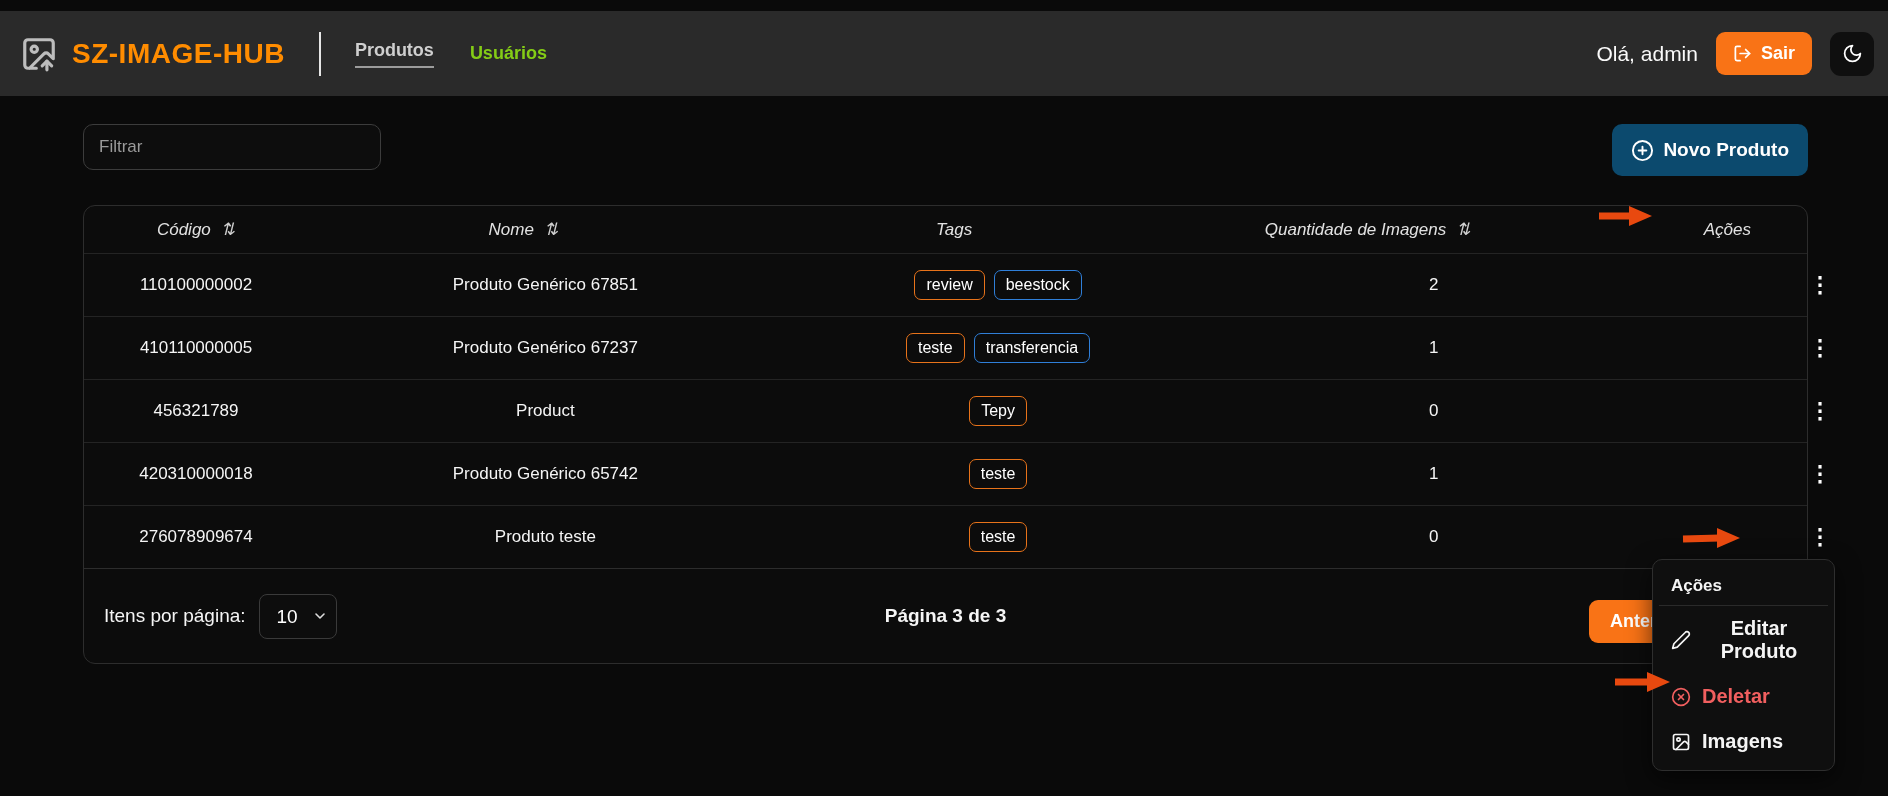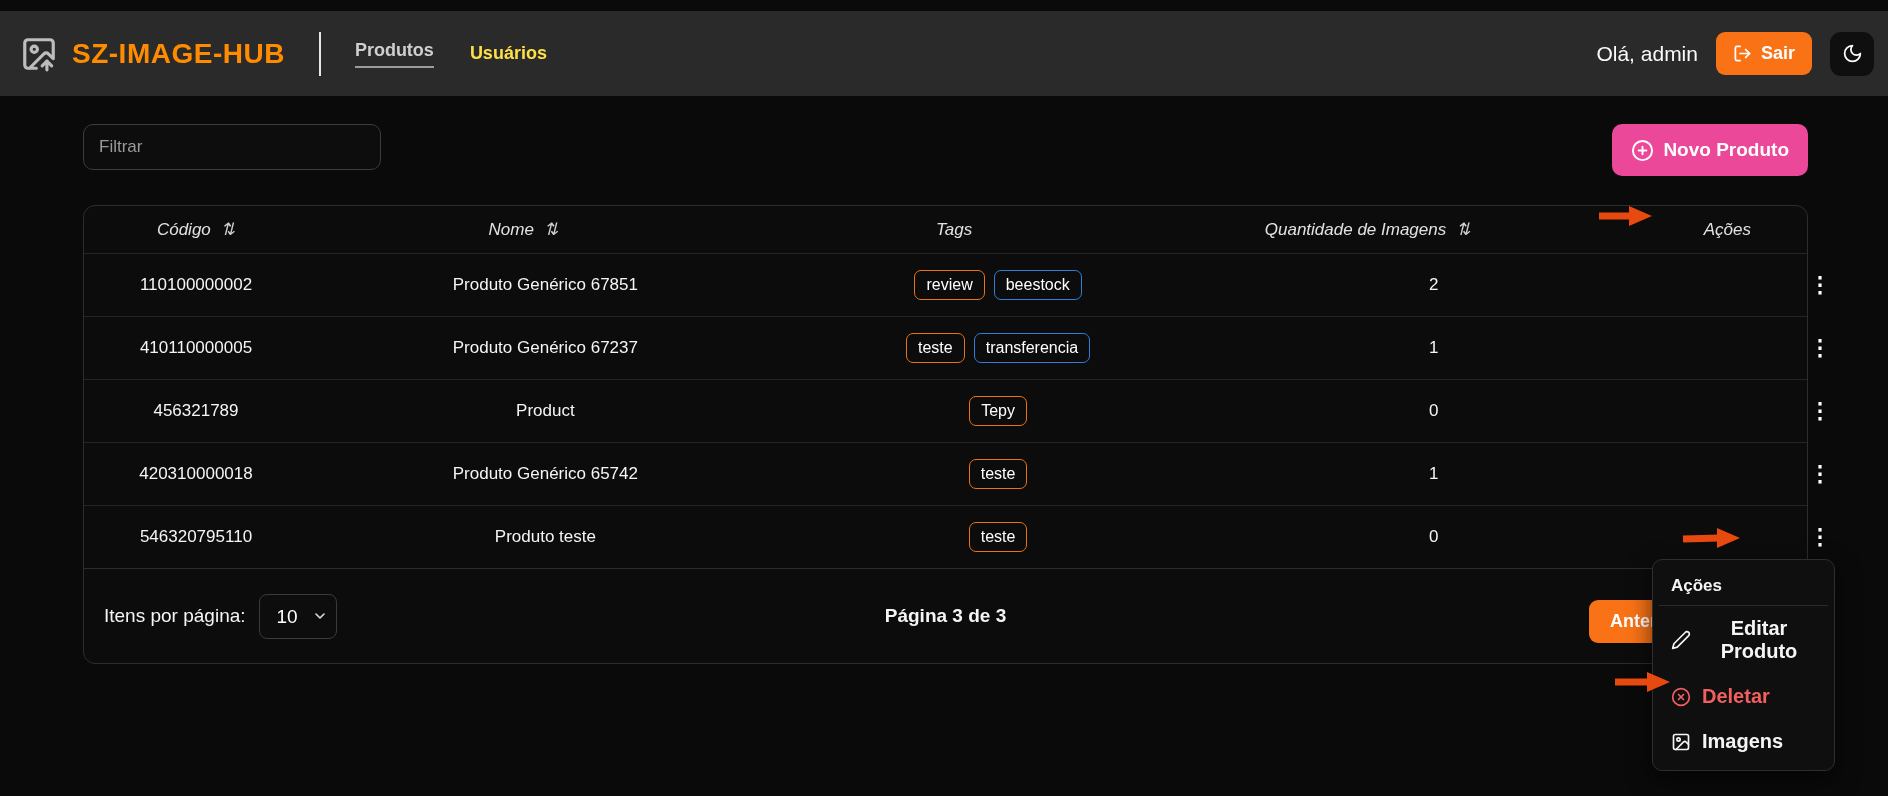--- a/index.html
+++ b/index.html
@@ -6,36 +6,36 @@
   html,body { background:#0a0a0a; }
   body { font-family:"Liberation Sans", sans-serif; color:#f5f5f5; }
   .app { position:relative; width:1888px; height:796px; overflow:hidden; background:#0a0a0a; }
 
   
   .navbar { height:85px; background:#2a2a2a; display:flex; align-items:center; padding:0 14px 0 20px;margin-top:11px; }
   .logo-icon { width:38px; height:38px; color:#bdbdbd; }
   .brand { color:#ff8c00; font-size:28px; font-weight:bold; margin-left:14px; letter-spacing:.5px; }
   .nav-divider { width:2px; height:44px; background:#e6e6e6; margin:0 34px; }
   .nav-links { display:flex; gap:36px; align-items:center; }
-  .nav-link { font-size:18px; font-weight:bold; color:#fde047; text-decoration:none; cursor:pointer; }
+  .nav-link { font-size:18px; font-weight:bold; color:#84cc16; text-decoration:none; cursor:pointer; }
   .nav-link.active { color:#cfcfcf; border-bottom:2px solid #9c9c9c; padding-bottom:5px; }
   .nav-right { margin-left:auto; display:flex; align-items:center; gap:18px; }
   .greeting { font-size:21px; color:#fafafa; }
   .btn-logout { display:flex; align-items:center; gap:9px; background:#f97316; color:#fff; border:none;
                 border-radius:9px; padding:11px 17px; font-size:18px; font-weight:bold; cursor:pointer;
                 font-family:inherit; }
   .btn-theme { width:44px; height:44px; background:#0f0f0f; border:none; border-radius:11px; cursor:pointer;
                display:flex; align-items:center; justify-content:center; color:#fff; }
 
   
   .toolbar { display:flex; justify-content:space-between; align-items:flex-start; margin:28px 80px 0 83px; }
   .filter-input { width:298px; height:46px; background:#0d0d0d; border:1px solid #3c3c3c; border-radius:10px;
                   color:#f5f5f5; font-size:17px; padding:0 15px; font-family:inherit; outline:none; }
   .filter-input::placeholder { color:#9a9a9a; }
-  .btn-new-product { display:flex; align-items:center; gap:9px; background:#ec4899; color:#fff; border:none;
+  .btn-new-product { display:flex; align-items:center; gap:9px; background:#0c4a6e; color:#fff; border:none;
                      border-radius:10px; height:52px; padding:0 19px; font-size:19px; font-weight:bold;
                      cursor:pointer; font-family:inherit; }
 
   
   .card { margin:29px 80px 0 83px; border:1px solid #2d2d2d; border-radius:12px; background:#0c0c0c; }
   .thead, .trow { display:grid; grid-template-columns:13% 25% 25% 23% 14%; align-items:center; }
   .thead { height:47px; color:#e2e2e2; font-size:17px;font-style:italic; }
   .th { display:flex; align-items:center; justify-content:center; gap:10px; }
   .th.actions { justify-content:flex-end; padding-right:56px; }
   .sort-icon { font-size:17px; color:#cfcfcf; cursor:pointer; }
@@ -188,21 +188,21 @@
         <div class="trow">
           <div class="td">420310000018</div>
           <div class="td">Produto Genérico 65742</div>
           <div class="td tags">
             <span class="tag orange">teste</span>
           </div>
           <div class="td">1</div>
           <div class="td actions"><button class="ellipsis-btn">⋮</button></div>
         </div>
         <div class="trow">
-          <div class="td">546320795110</div>
+          <div class="td">276078909674</div>
           <div class="td">Produto teste</div>
           <div class="td tags">
             <span class="tag orange">teste</span>
           </div>
           <div class="td">0</div>
           <div class="td actions"><button class="ellipsis-btn">⋮</button></div>
         </div>
       </div>
 
     <div class="pagination">

